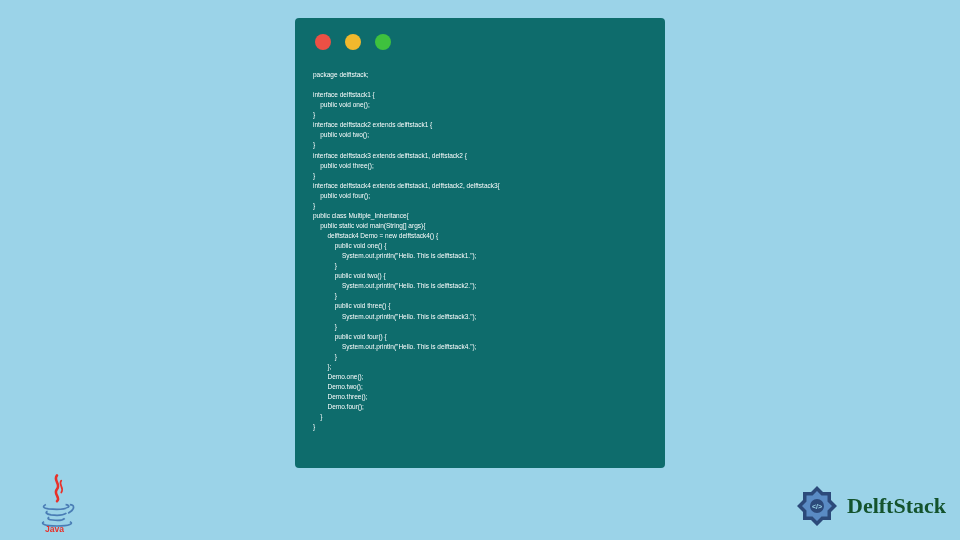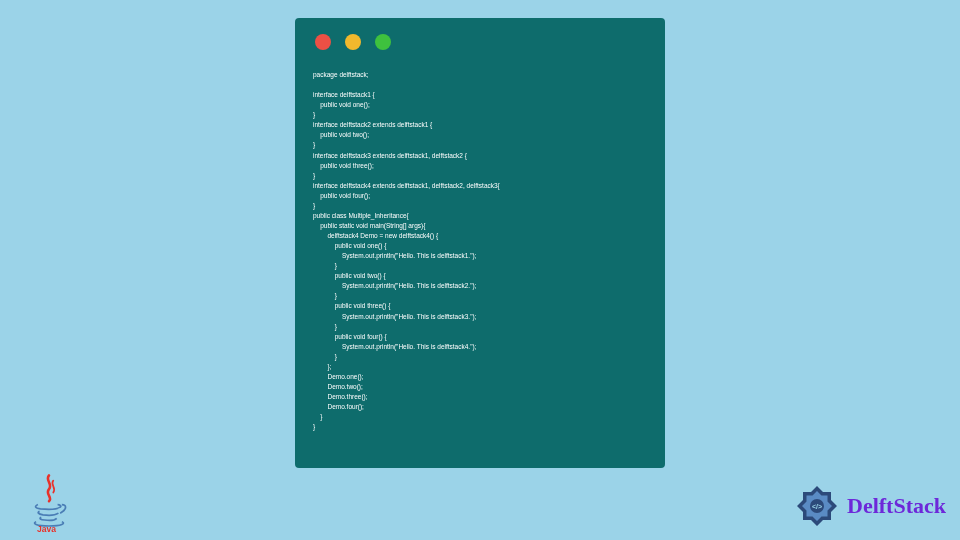--- a/index.html
+++ b/index.html
@@ -37,39 +37,39 @@
   .dot-green { background: #3ec13e; }
   .code {
     color: #ffffff;
     font-size: 6.5px;
     line-height: 1.55;
     font-family: Arial, sans-serif;
     white-space: pre;
   }
   .java-logo {
     position: absolute;
-    left: 24px;
+    left: 32px;
     bottom: 8px;
     width: 50px;
     height: 60px;
   }
   .java-logo svg { width: 100%; height: 100%; }
   .delft-logo {
     position: absolute;
     right: 14px;
     bottom: 10px;
     display: flex;
     align-items: center;
     gap: 6px;
   }
   .delft-icon { width: 48px; height: 48px; }
   .delft-text {
     font-size: 22px;
     font-weight: 600;
-    color: #6d28d9;
+    color: #14532d;
     font-family: Georgia, serif;
   }
 </style>
 </head>
 <body>
 
 <div class="editor-window">
   <div class="dots">
     <div class="dot dot-red"></div>
     <div class="dot dot-yellow"></div>

